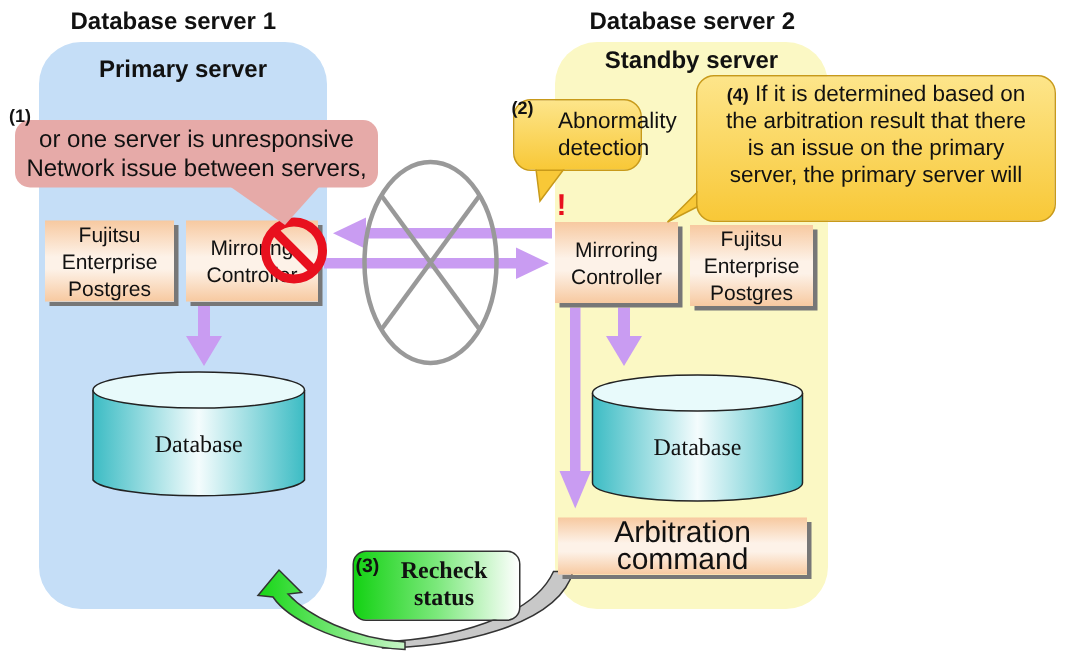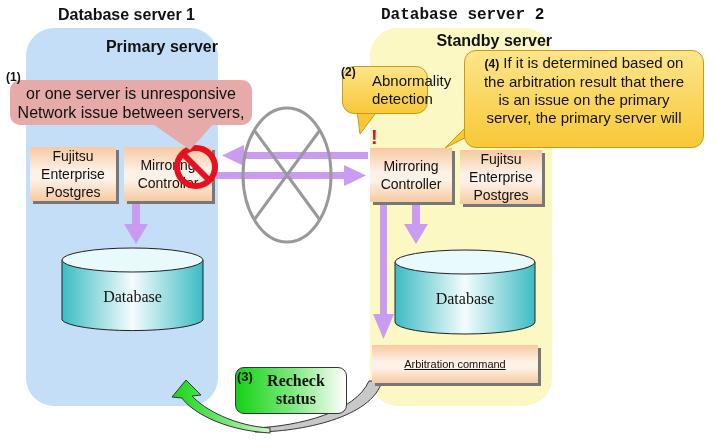--- a/index.html
+++ b/index.html
@@ -3,41 +3,41 @@
 <meta charset="utf-8">
 <style>
   html, body { margin:0; padding:0; background:#ffffff; }
   body { width:717px; height:448px; position:relative; overflow:hidden;
          font-family:"Liberation Sans", sans-serif; color:#111; }
   .abs { position:absolute; }
   .server-title { font-weight:bold; font-size:16px; color:#111; }
   .zone { border-radius:28px; }
   .zone-primary { left:26px; top:28px; width:192px; height:378px; background:#c5def7; }
   .zone-standby { left:370px; top:28px; width:182px; height:378px; background:#fbf8c4; }
-  .zone-label { font-weight:bold; font-size:16px; text-align:right; }
+  .zone-label { font-weight:bold; font-size:16px; text-align:center; }
   .box { background:linear-gradient(180deg,#f7c9a0 0%,#fdf2e8 45%,#fdf2e8 60%,#f7c9a0 100%);
          box-shadow:3px 3px 0 #777; text-align:center; font-size:14px; line-height:18px;
          display:flex; align-items:center; justify-content:center; color:#111; }
   .callout-red { background:#e6aaa8; border-radius:10px; font-size:16px; line-height:19px;
                  text-align:center; color:#111; }
   .callout-yellow { background:linear-gradient(180deg,#fde58a 0%,#f8c837 100%);
                     border:1px solid #c89a1a; border-radius:12px; font-size:15px; line-height:18px;
                     text-align:center; color:#111; }
   .num { font-weight:bold; font-size:12px; }
   .db-label { font-size:16px; text-align:center; width:100%;font-family:Liberation Serif, serif; }
   .recheck { background:linear-gradient(90deg,#14d214 0%,#7be87b 50%,#ffffff 100%);
              border:1px solid #333; border-radius:9px; font-weight:bold; font-size:16px;
              line-height:18px; text-align:center; }
   svg { position:absolute; left:0; top:0; overflow:visible; }
 </style>
 </head>
 <body>
 
-<div class="abs server-title" style="left:58px;top:6px;">Database server 1</div>
-<div class="abs server-title" style="left:381px;top:6px;font-family:Liberation Mono, monospace;">Database server 2</div>
+<div class="abs server-title" style="left:47px;top:6px;">Database server 1</div>
+<div class="abs server-title" style="left:393px;top:6px;">Database server 2</div>
 
 <div class="abs zone zone-primary"></div>
 <div class="abs zone zone-standby"></div>
 <div class="abs zone-label" style="left:26px;top:38px;width:192px;">Primary server</div>
 <div class="abs zone-label" style="left:370px;top:32px;width:182px;">Standby server</div>
 
 <svg width="717" height="448">
   <defs>
     <linearGradient id="cyl" x1="0" x2="1" y1="0" y2="0">
       <stop offset="0" stop-color="#3cbcc4"></stop>
@@ -124,21 +124,21 @@
   </div>
 </div>
 <div class="abs box" style="left:460px;top:150px;width:82px;height:54px;">
   <div>
     <div>Fujitsu</div>
     <div>Enterprise</div>
     <div>Postgres</div>
   </div>
 </div>
 <div class="abs db-label" style="left:395px;top:290px;width:140px;">Database</div>
-<div class="abs box" style="left:372px;top:345px;width:166px;height:38px;font-size:11px;text-decoration:underline;">
+<div class="abs box" style="left:372px;top:345px;width:166px;height:38px;font-size:20px;">
   <span>Arbitration command</span>
 </div>
 
 <svg width="717" height="448">
   <polygon points="150,122 215,122 190,150" fill="#e6aaa8"></polygon>
   <polygon points="357,110 378,110 360,134" fill="#f8c837" stroke="#c89a1a" stroke-width="1"></polygon>
   <polygon points="468,125 490,125 445,148" fill="#f8c837" stroke="#c89a1a" stroke-width="1"></polygon>
 </svg>
 <div class="abs callout-red" style="left:10px;top:80px;width:242px;height:45px;">
   <span class="abs num" style="left:-4px;top:-12px;">(1)</span>

